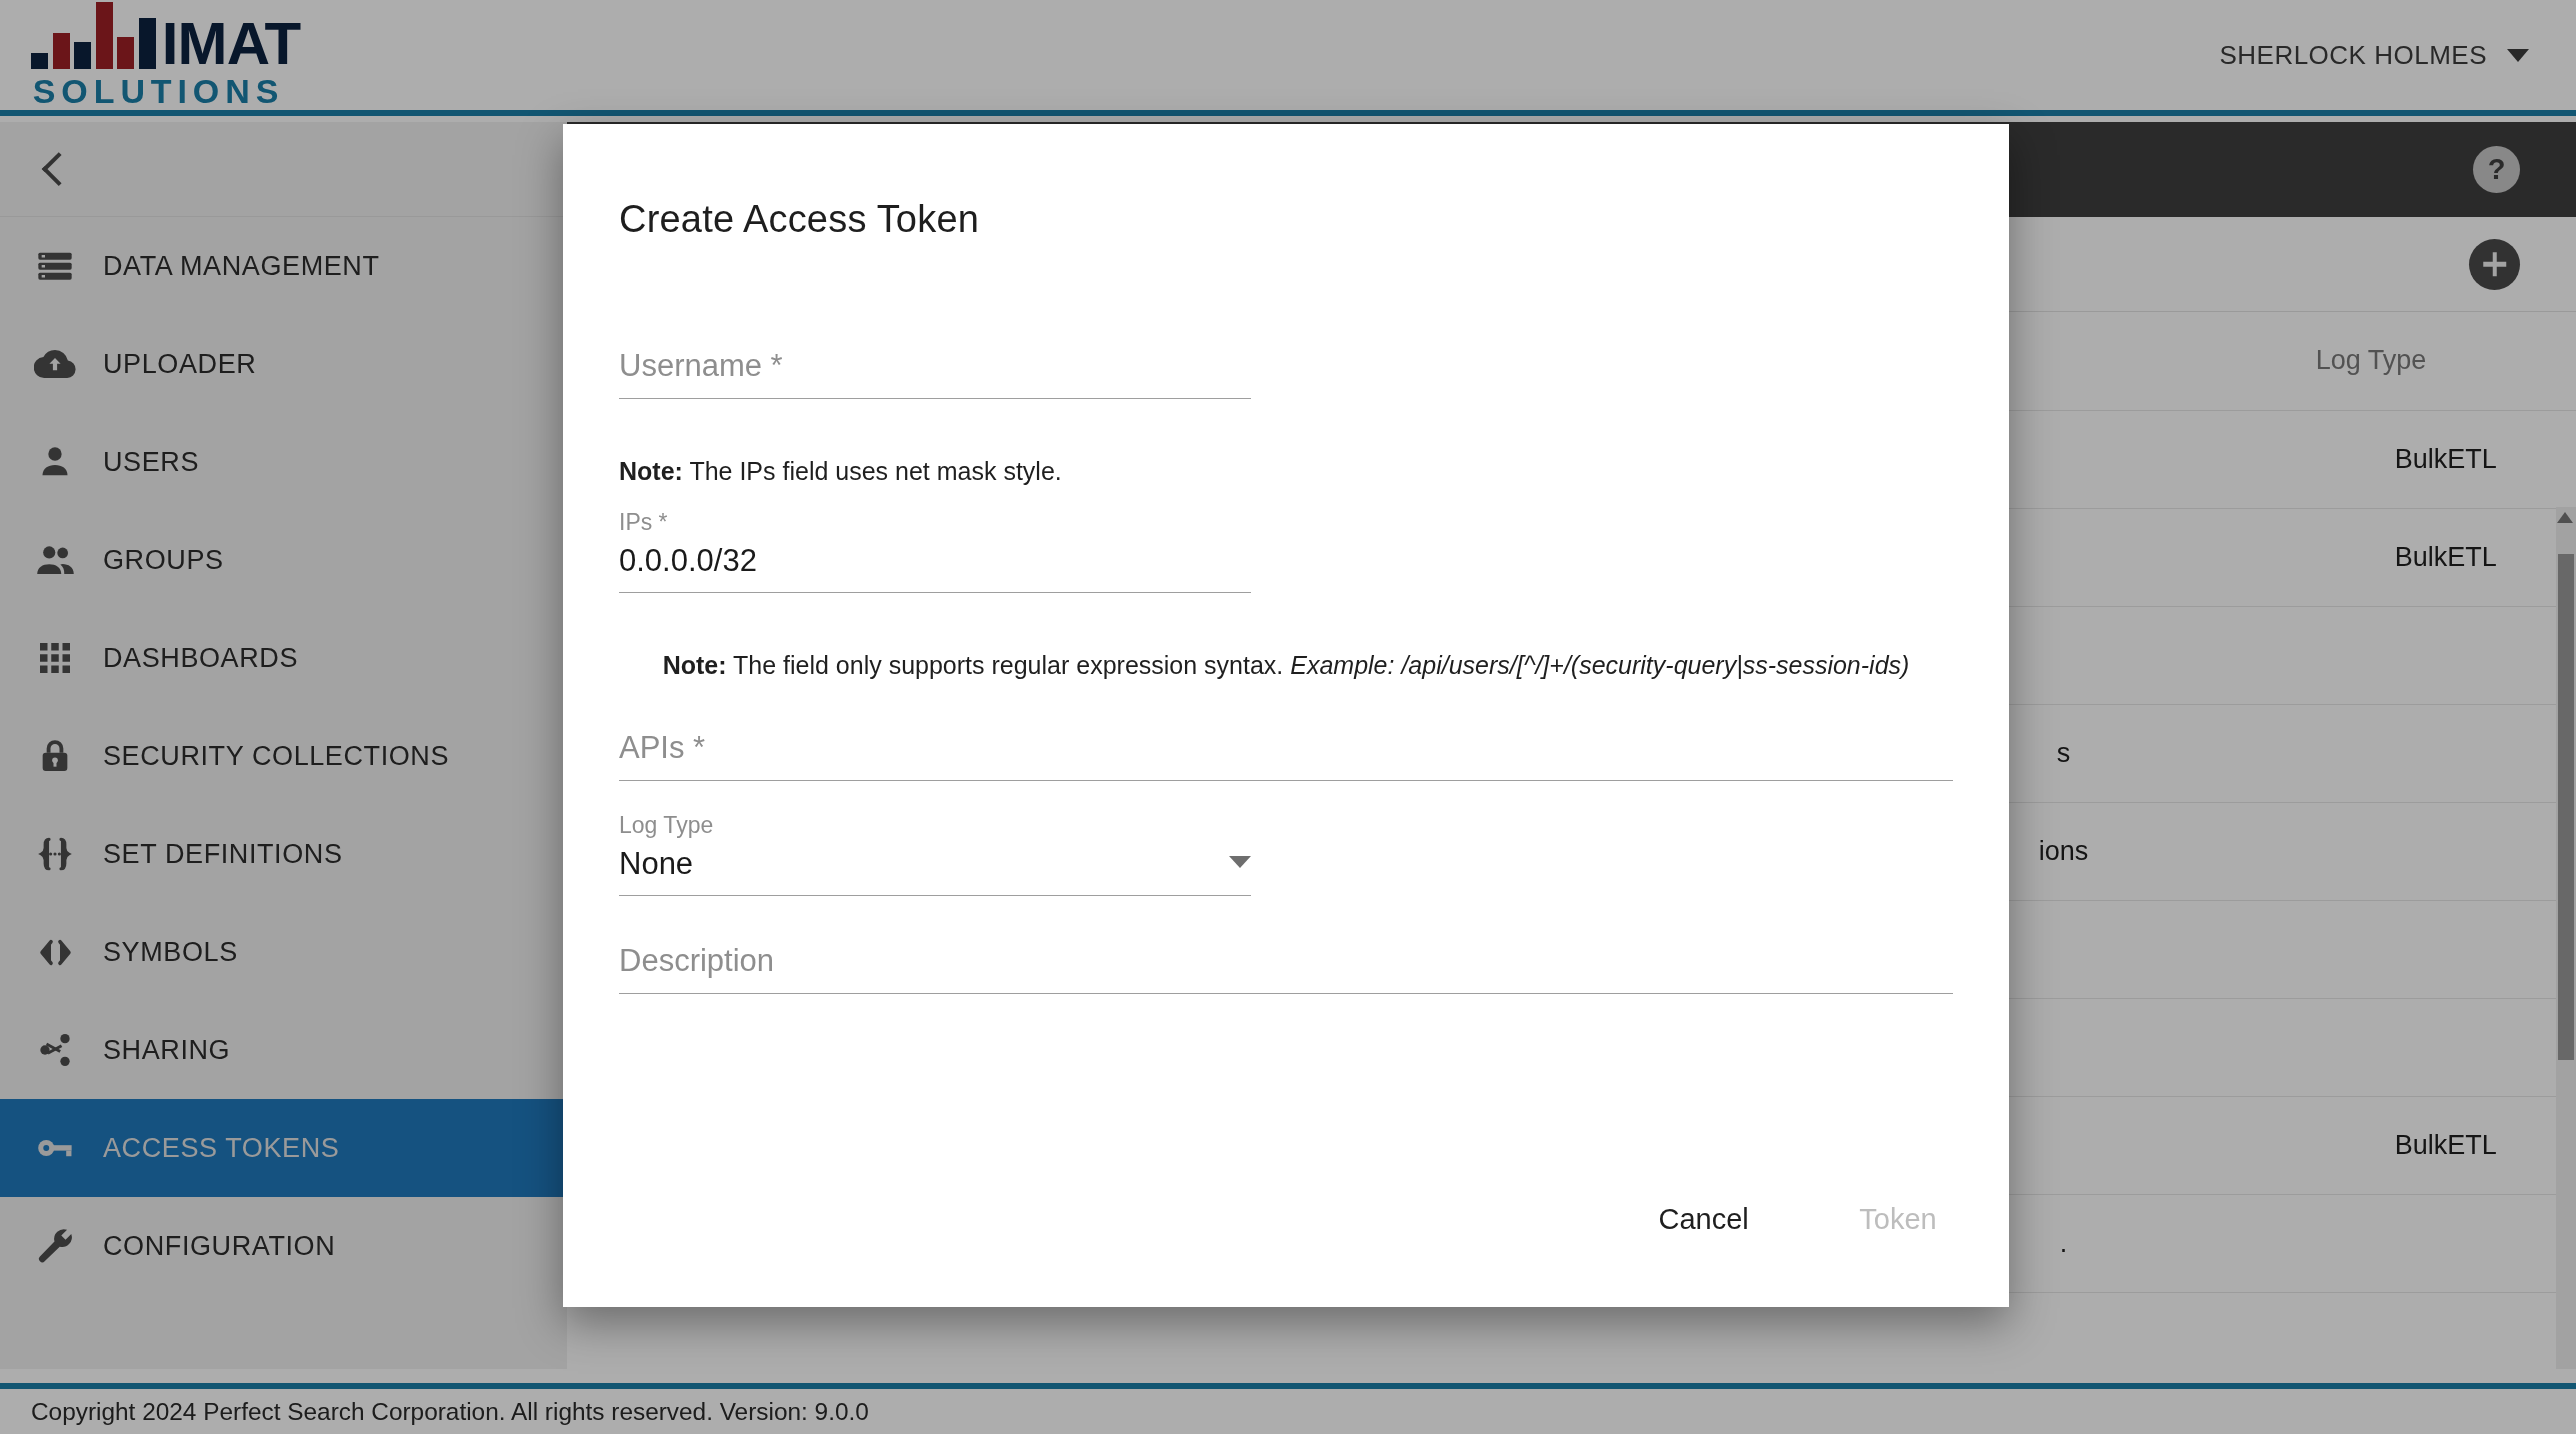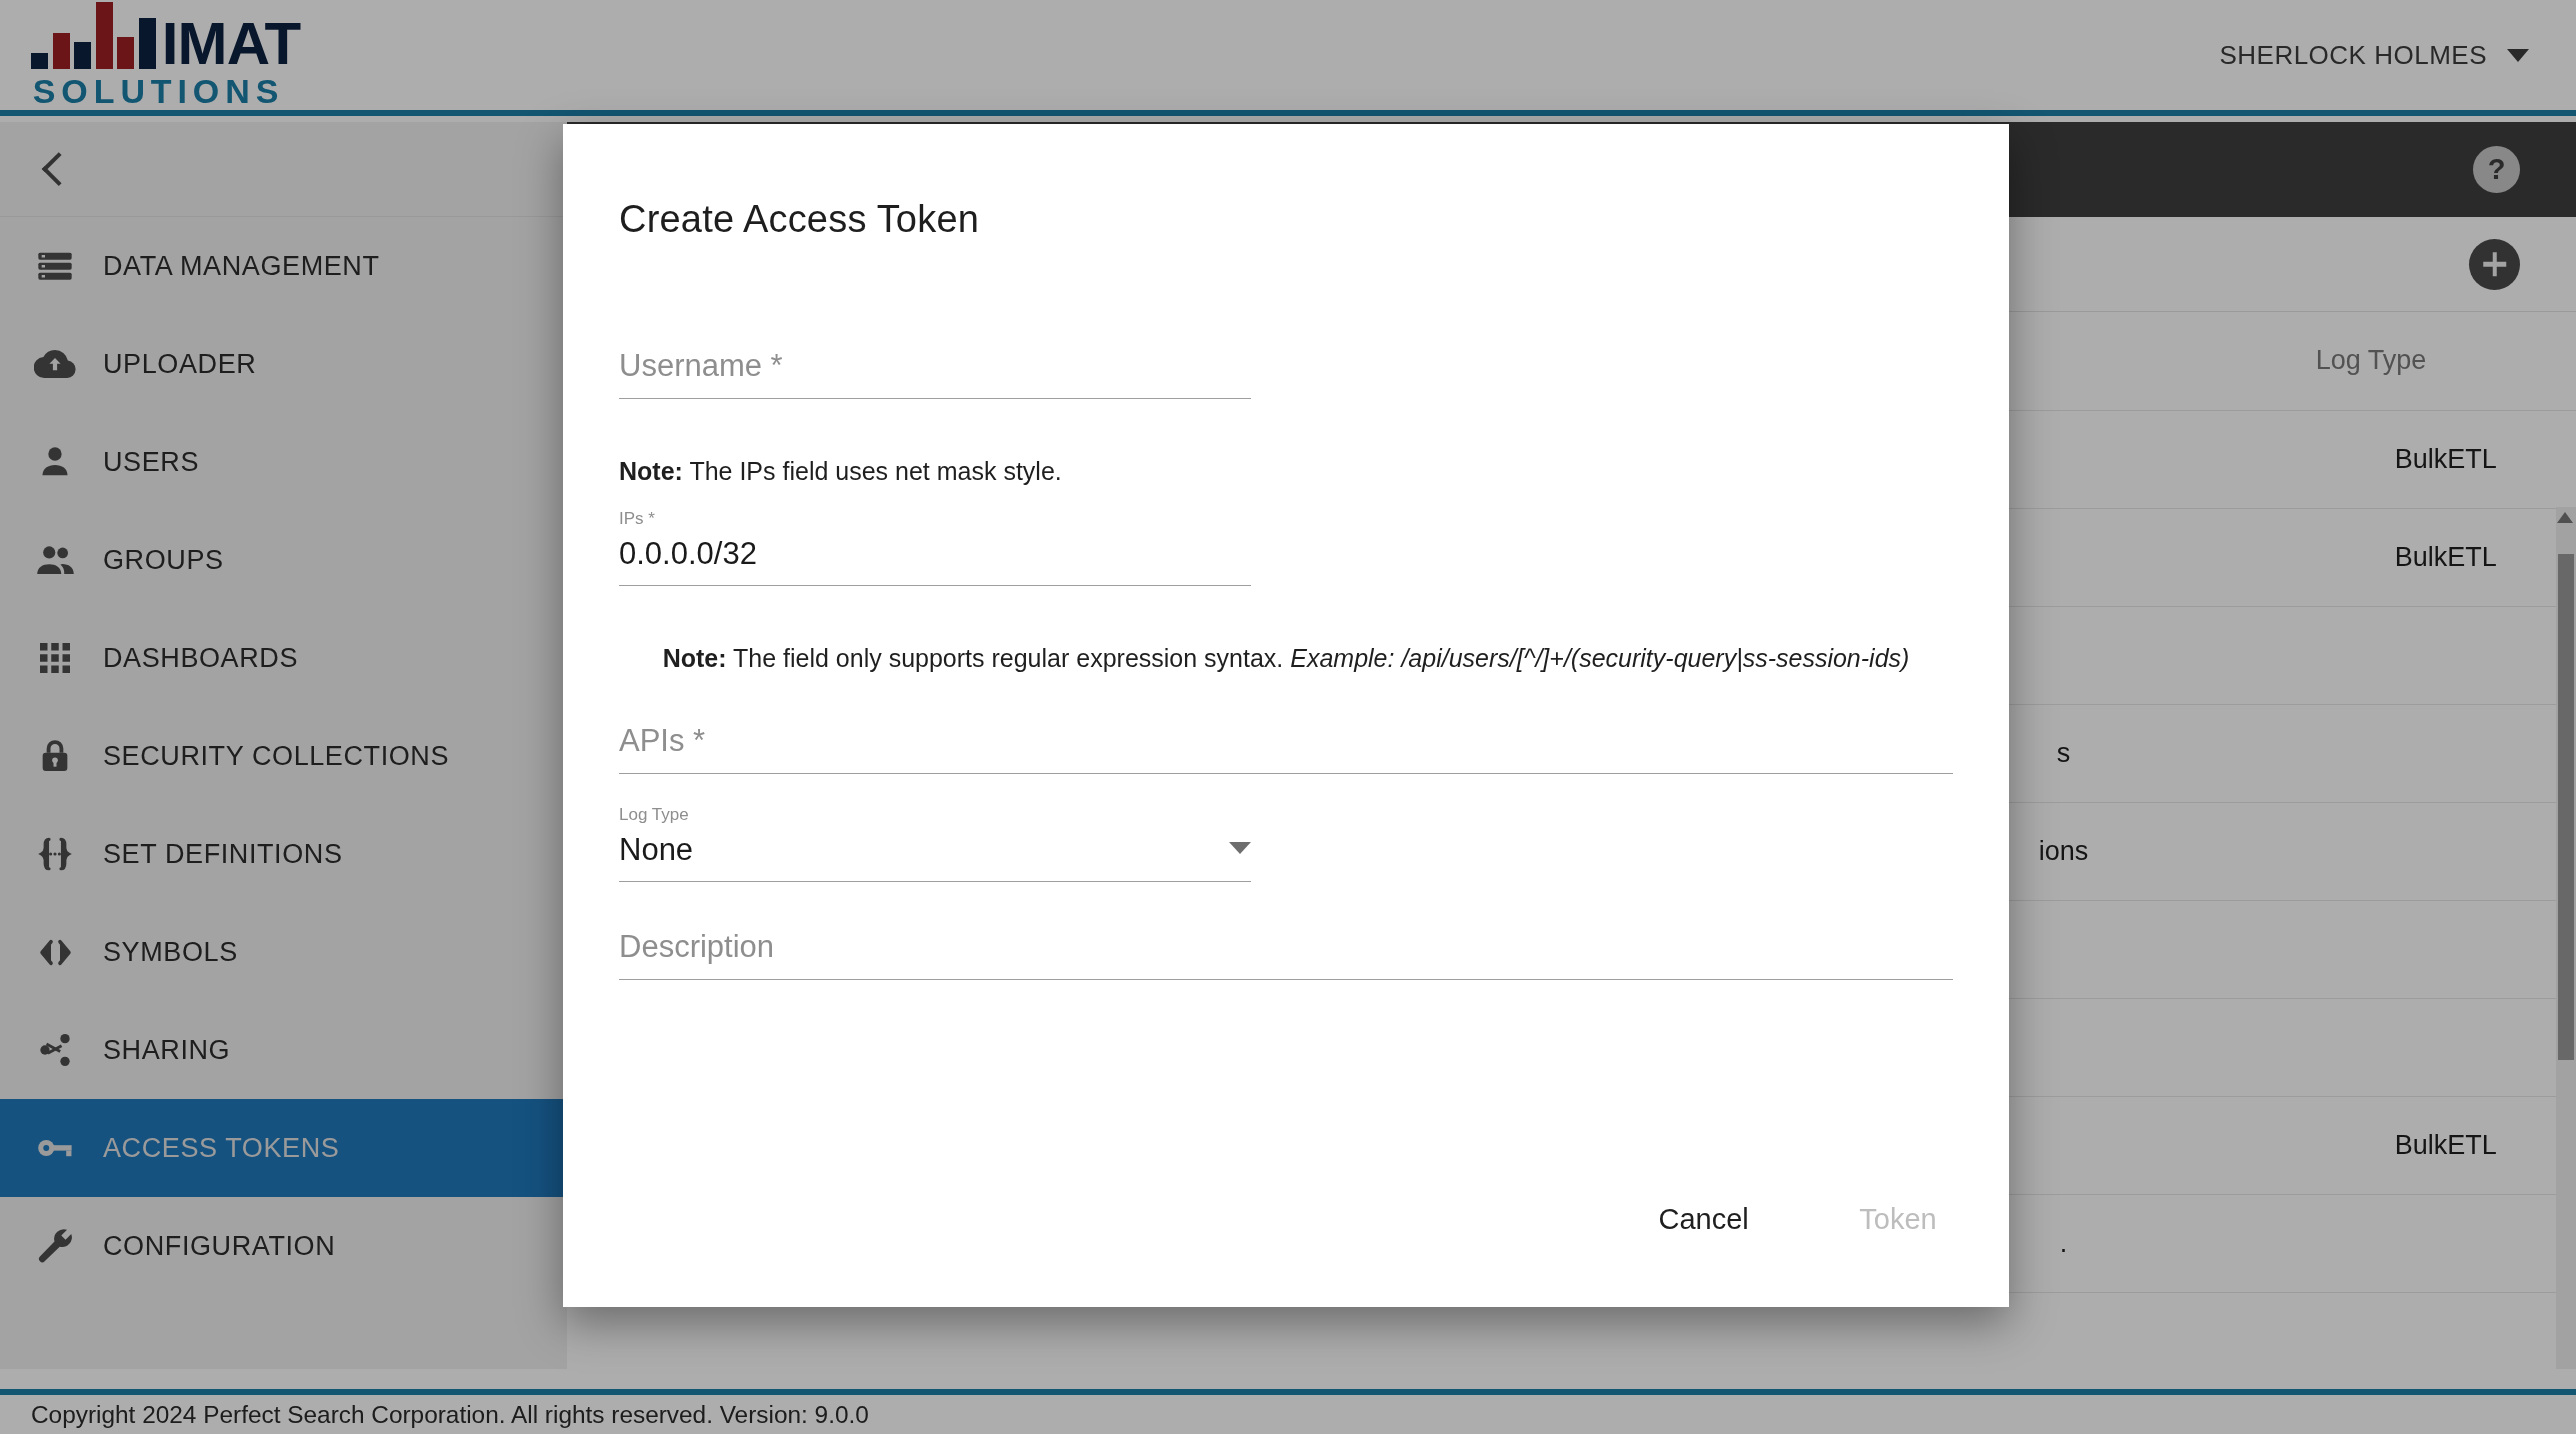--- a/index.html
+++ b/index.html
@@ -229,21 +229,21 @@
     border-left: 8.1px solid transparent;
     border-right: 8.1px solid transparent;
     border-bottom: 11.7px solid #777;
   }
 
   
   .footer {
     position: absolute;
     left: 0; bottom: 0;
     width: 2576px;
-    height: 46px;
+    height: 52px;
     background: #fff;
     border-top: 6.3px solid #1b7fa8;
     display: flex;
     align-items: center;
     padding-left: 31px;
     font-size: 24.4px;
     color: #2b2b2b;
   }
 
   
@@ -282,21 +282,21 @@
   .field-line {
     border-bottom: 1.8px solid #9e9e9e;
   }
   .field-placeholder {
     font-size: 31px;
     color: #8e8e8e;
     padding-bottom: 14.4px;
     display: block;
   }
   .field-label-small {
-    font-size: 17px;
+    font-size: 23px;
     color: #8e8e8e;
     display: block;
     margin-bottom: 7.2px;
   }
   .field-value {
     font-size: 31px;
     color: #1a1a1a;
     padding-bottom: 12.6px;
     display: block;
   }

